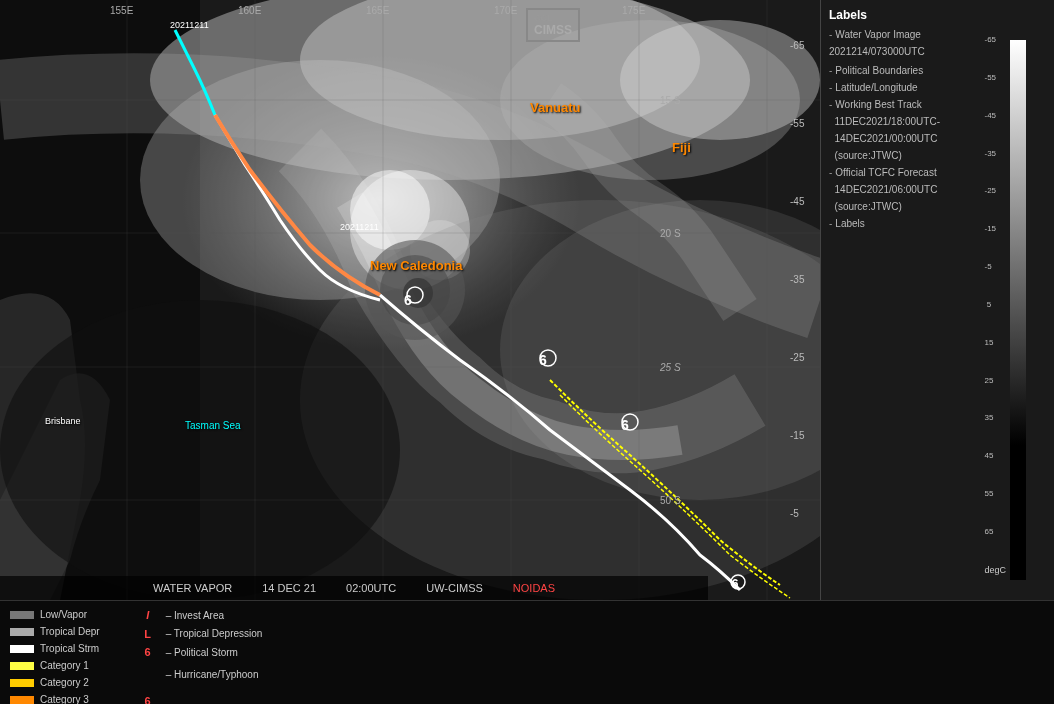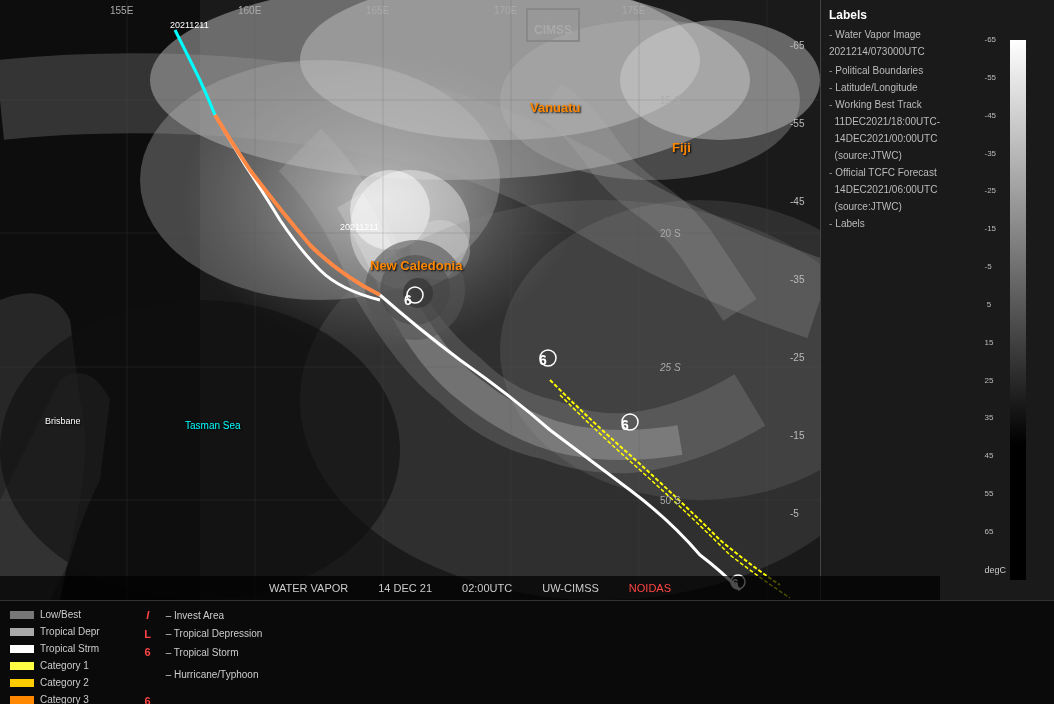--- a/index.html
+++ b/index.html
@@ -111,21 +111,21 @@
       flex-shrink: 0;
       font-size: 11px;
       font-weight: bold;
     }
 
     
     #timestamp-bar {
       position: absolute;
       bottom: 104px;
       left: 0;
-      width: 940px;
+      width: 708px;
       height: 24px;
       background: rgba(0,0,0,0.7);
       display: flex;
       align-items: center;
       justify-content: center;
       gap: 30px;
       font-size: 11px;
       color: #ccc;
     }
 
@@ -387,21 +387,21 @@
   <span>UW-CIMSS</span>
   <span class="timestamp-red">NOIDAS</span>
 </div>
 
 <div id="bottom-bar">
   <div class="bottom-legend">
 
     <div class="legend-col">
       <div class="legend-row">
         <div class="color-swatch" style="background:#777;"></div>
-        <span>Low/Best</span>
+        <span>Low/Vapor</span>
       </div>
       <div class="legend-row">
         <div class="color-swatch" style="background:#aaa;"></div>
         <span>Tropical Depr</span>
       </div>
       <div class="legend-row">
         <div class="color-swatch" style="background:#fff;"></div>
         <span>Tropical Strm</span>
       </div>
       <div class="legend-row">
@@ -423,21 +423,21 @@
       <div class="legend-row">
         <div class="legend-symbol" style="color:#ff4444; font-style:italic;">I</div>
         <span>– Invest Area</span>
       </div>
       <div class="legend-row">
         <div class="legend-symbol" style="color:#ff4444; font-weight:bold;">L</div>
         <span>– Tropical Depression</span>
       </div>
       <div class="legend-row">
         <div class="legend-symbol" style="color:#ff4444; font-weight:bold;">6</div>
-        <span>– Tropical Storm</span>
+        <span>– Political Storm</span>
       </div>
       <div class="legend-row" style="margin-top: 4px;">
         <div class="legend-symbol" style="color:#ff4444; font-weight:bold;">6</div>
         <div>
           <div>– Hurricane/Typhoon</div>
           <div style="font-size:9px; color:#999;margin-top:41px;">(w/category)</div>
         </div>
       </div>
     </div>
   </div>

